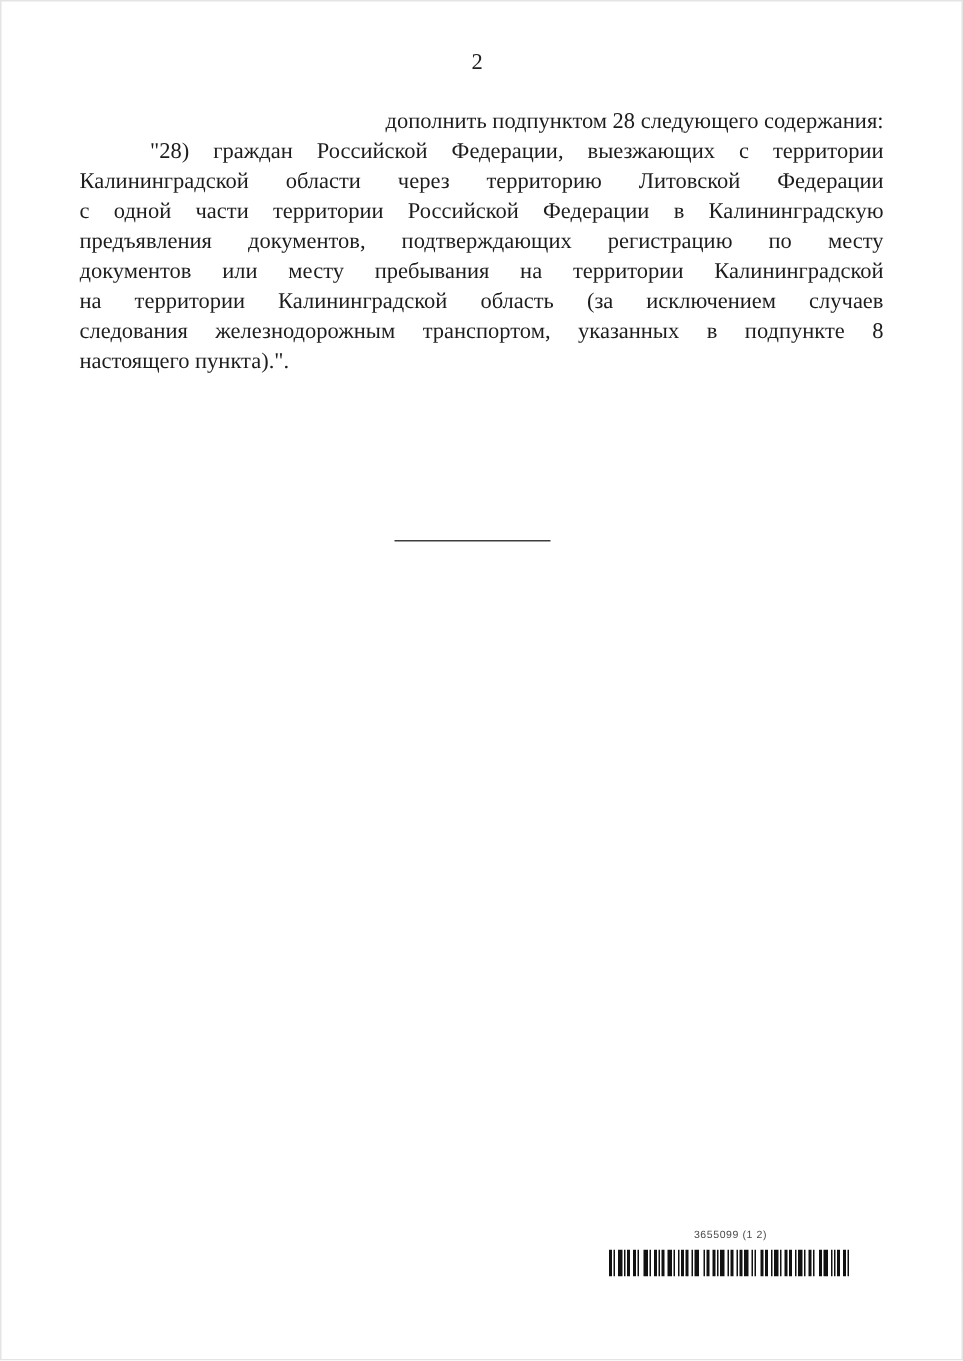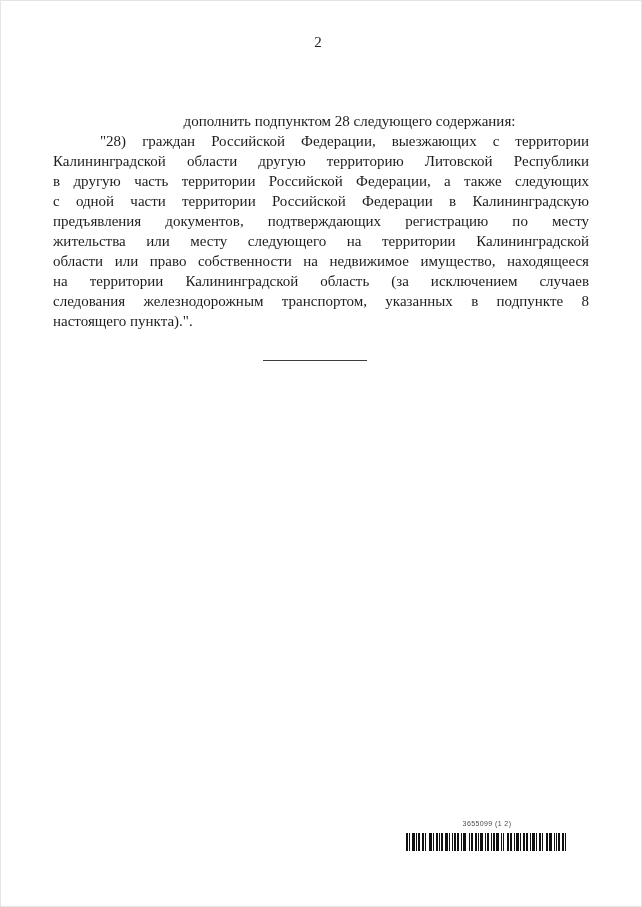--- a/index.html
+++ b/index.html
@@ -39,22 +39,21 @@
     height: 20px;
     overflow: hidden;
     white-space: normal;
   }
   .line.justify {
     text-align: justify;
     text-align-last: justify;
   }
   .line.intro {
     padding-left: 57px;
-    text-align: center;
-    margin-top: 40px;
+    text-align: right;
   }
   .line.first {
     padding-left: 47px;
   }
   .line.last {
     text-align: left;
     text-align-last: left;
   }
   .separator {
     position: absolute;
@@ -91,26 +90,24 @@
 </head>
 <body>
 
 <div class="page">
 
   <div class="page-number">2</div>
 
   <div class="content">
     <div class="line intro">дополнить подпунктом 28 следующего содержания:</div>
     <div class="line justify first">"28) граждан Российской Федерации, выезжающих с территории</div>
-    <div class="line justify">Калининградской области другую территорию Литовской Республики</div>
-    <div class="line justify">в другую часть территории Российской Федерации, а также следующих</div>
+    <div class="line justify">Калининградской области через территорию Литовской Федерации</div>
     <div class="line justify">с одной части территории Российской Федерации в Калининградскую</div>
     <div class="line justify">предъявления документов, подтверждающих регистрацию по месту</div>
-    <div class="line justify">жительства или месту следующего на территории Калининградской</div>
-    <div class="line justify">области или право собственности на недвижимое имущество, находящееся</div>
+    <div class="line justify">документов или месту пребывания на территории Калининградской</div>
     <div class="line justify">на территории Калининградской область (за исключением случаев</div>
     <div class="line justify">следования железнодорожным транспортом, указанных в подпункте 8</div>
     <div class="line last">настоящего пункта).".</div>
   </div>
 
   <div class="separator"></div>
 
   <div class="barcode-block">
     <div class="barcode-label">3655099 (1 2)</div>
     <svg class="barcode-bars" width="162" height="18" viewBox="0 0 162 18" preserveAspectRatio="none" xmlns="http://www.w3.org/2000/svg">

